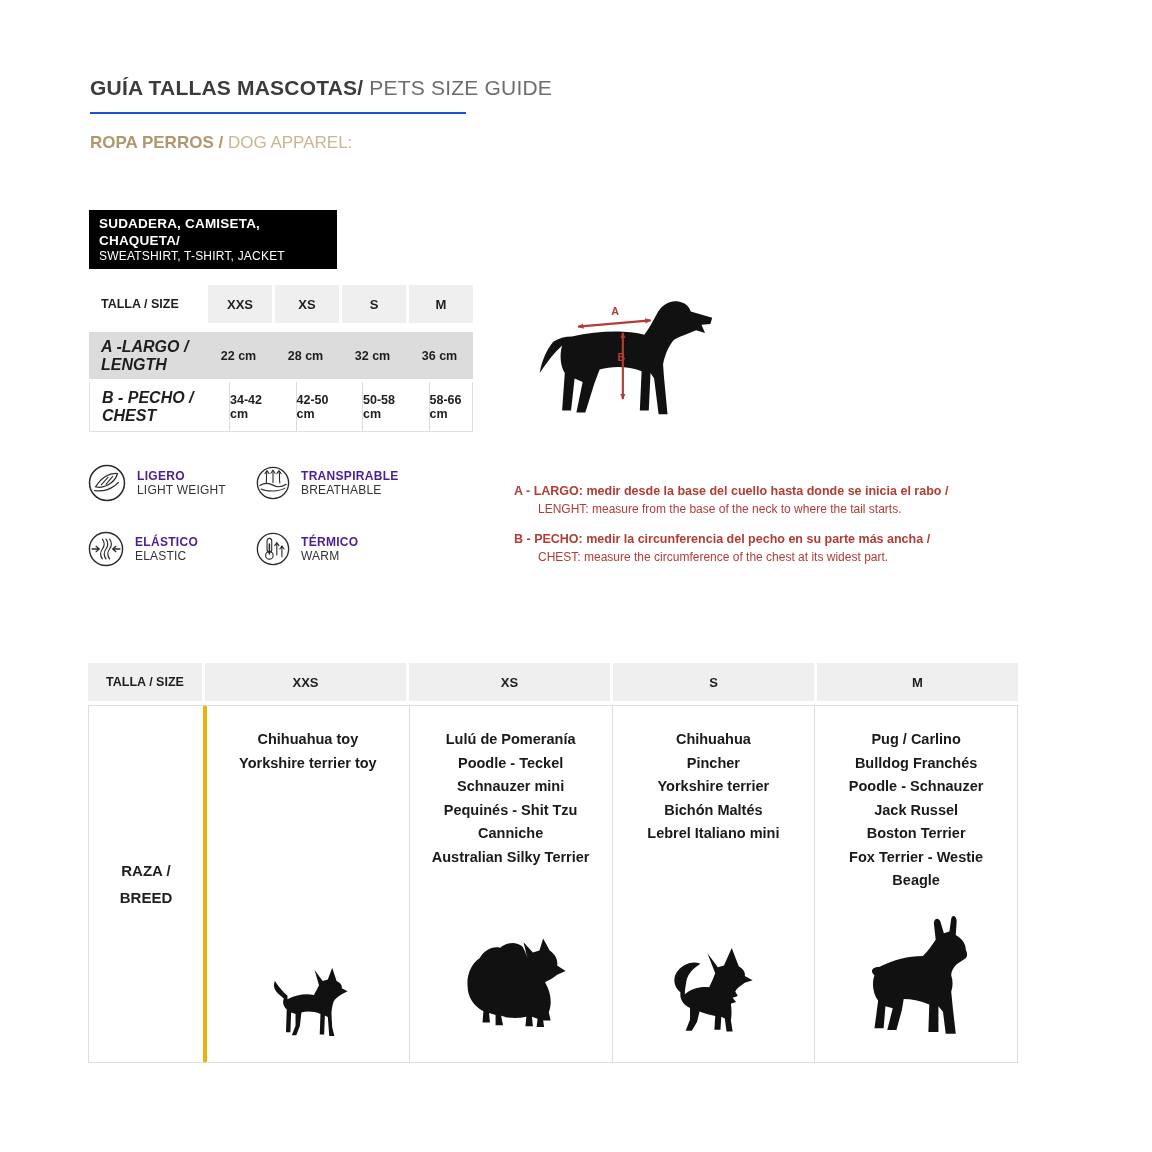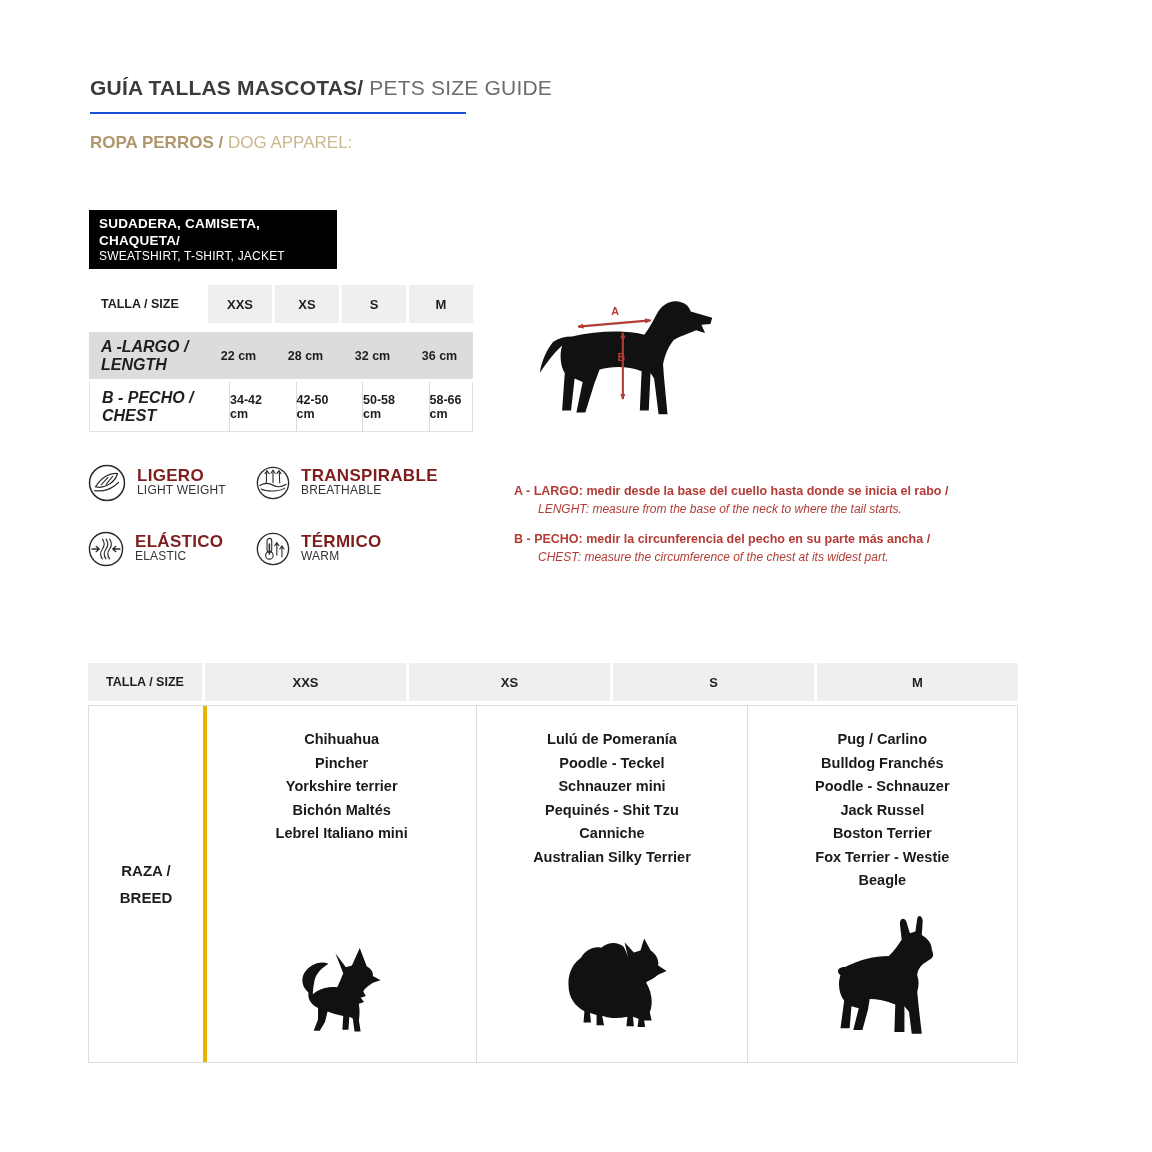--- a/index.html
+++ b/index.html
@@ -29,26 +29,26 @@
   .st-a .lbl,.st-b .lbl{width:116px;box-sizing:border-box;padding-left:12px;display:flex;align-items:center;
     font-size:16px;font-weight:bold;font-style:italic;}
   .st-a .cell,.st-b .cell{flex:1;display:flex;align-items:center;justify-content:center;font-size:12.5px;font-weight:bold;}
   .st-b .cell{border-left:1px solid #dcdcdc;}
   
   .fig{left:532px;top:290px;width:196px;height:134px;}
   
   .features{left:88px;top:464px;width:352px;display:grid;grid-template-columns:168px 184px;grid-row-gap:29px;}
   .feat{display:flex;align-items:center;}
   .feat .ic{width:38px;height:38px;margin-right:11px;flex:0 0 auto;}
-  .feat .t1{font-size:17px;font-weight:bold;color:#7f1d1d;letter-spacing:.3px;line-height:14px;}
+  .feat .t1{font-size:12px;font-weight:bold;color:#4c1d95;letter-spacing:.3px;line-height:14px;}
   .feat .t2{font-size:12px;color:#333;letter-spacing:.2px;line-height:14px;}
   
   .notes{left:514px;top:483px;width:445px;color:#b23c36;}
   .notes .nb{font-size:12.5px;font-weight:bold;line-height:16px;}
-  .notes .nr{font-size:12px;padding-left:24px;line-height:16px;margin-top:2px;font-style:italic;}
+  .notes .nr{font-size:12px;padding-left:24px;line-height:16px;margin-top:2px;}
   .notes .gap{margin-top:14px;}
   
   .btable{left:88px;top:663px;width:930px;}
   .bt-head{display:flex;height:38px;}
   .bt-head .lbl{width:114px;background:#efefef;display:flex;align-items:center;justify-content:center;
     font-size:12.5px;font-weight:bold;}
   .bt-head .cell{flex:1;margin-left:3px;background:#efefef;display:flex;align-items:center;justify-content:center;
     font-size:13px;font-weight:bold;}
   .bt-body{display:flex;margin-top:4px;height:358px;border:1px solid #ddd;box-sizing:border-box;}
   .bt-lbl{width:114px;border-right:4px solid #eab308;display:flex;flex-direction:column;align-items:center;
@@ -200,49 +200,62 @@
     <div class="cell">XS</div>
     <div class="cell">S</div>
     <div class="cell">M</div>
   </div>
   <div class="bt-body">
     <div class="bt-lbl">
       <span>RAZA /</span>
       <span>BREED</span>
     </div>
     <div class="bt-col">
-      <div class="breed-list">Chihuahua
-Pincher
-Yorkshire terrier
-Bichón Maltés
-Lebrel Italiano mini</div>
-      <div class="dog-slot">
-        <svg width="113" height="100" viewBox="0 0 130 115">
-          <path fill="#111" d="M32,60 C40,53 50,51 60,52 C63,46 65,41 67,36 L58,13 L70,29 L77,27 L86,7 L94,28
-            C99,31 102,35 101,39 L110,44 L101,47 C96,51 92,53 90,57 L93,62 L87,64 L91,69 L85,71
-            C86,78 86,84 85,90 L87,103 L80,103 L78,88 L74,86 L73,101 L66,101 L67,85
-            C60,84 54,82 49,80 L46,92 L40,102 L33,102 L38,89 L38,76 C30,72 26,66 27,58
-            C20,52 18,44 22,36 C28,26 40,21 50,25 C42,30 36,36 34,44 C33,50 32,55 32,60 Z"></path>
+      <div class="breed-list">Chihuahua toy
+Yorkshire terrier toy</div>
+      <div class="dog-slot">
+        <svg width="88" height="81" viewBox="0 0 120 110">
+          <path fill="#111" d="M32,52 C44,45 58,44 68,46 C71,41 73,37 75,33 L69,12 L80,27 L87,25 L93,9 L99,27
+            C104,29 107,33 106,37 L114,41 L106,45 C101,48 97,51 95,55 C93,61 92,67 92,72
+            L93,90 L96,102 L89,102 L87,76 L83,74 L82,100 L76,100 L77,72 C68,68 58,68 51,70
+            L49,88 L44,101 L38,101 L43,88 L43,72 L37,70 L36,97 L30,97 L31,66
+            C26,61 25,56 27,51 L19,44 C14,39 12,33 15,27 C19,34 25,41 32,47 Z"></path>
         </svg>
       </div>
     </div>
     <div class="bt-col">
       <div class="breed-list">Lulú de Pomeranía
 Poodle  -  Teckel
 Schnauzer mini
 Pequinés  -  Shit Tzu
 Canniche
 Australian Silky Terrier</div>
       <div class="dog-slot">
         <svg width="131" height="112" viewBox="0 0 140 120">
           <path fill="#111" d="M88,30 L84,13 L94,24 L101,22 L105,9 L112,22 C118,26 121,32 120,38 L129,44 L120,48
             C115,52 111,54 107,56 C113,66 115,78 111,88 L113,97 L105,97 L106,104 L98,104 L99,95
             L93,93 L94,103 L86,103 L87,93 C78,95 68,95 60,92 L62,102 L54,102 L54,91
             L47,89 L48,99 L40,99 L41,87 C31,82 24,72 24,60 C23,48 28,36 37,30
             C42,22 50,17 59,19 C66,13 76,12 83,18 C85,22 87,26 88,30 Z"></path>
+        </svg>
+      </div>
+    </div>
+    <div class="bt-col">
+      <div class="breed-list">Chihuahua
+Pincher
+Yorkshire terrier
+Bichón Maltés
+Lebrel Italiano mini</div>
+      <div class="dog-slot">
+        <svg width="113" height="100" viewBox="0 0 130 115">
+          <path fill="#111" d="M32,60 C40,53 50,51 60,52 C63,46 65,41 67,36 L58,13 L70,29 L77,27 L86,7 L94,28
+            C99,31 102,35 101,39 L110,44 L101,47 C96,51 92,53 90,57 L93,62 L87,64 L91,69 L85,71
+            C86,78 86,84 85,90 L87,103 L80,103 L78,88 L74,86 L73,101 L66,101 L67,85
+            C60,84 54,82 49,80 L46,92 L40,102 L33,102 L38,89 L38,76 C30,72 26,66 27,58
+            C20,52 18,44 22,36 C28,26 40,21 50,25 C42,30 36,36 34,44 C33,50 32,55 32,60 Z"></path>
         </svg>
       </div>
     </div>
     <div class="bt-col last">
       <div class="breed-list">Pug / Carlino
 Bulldog Franchés
 Poodle  -  Schnauzer
 Jack Russel
 Boston Terrier
 Fox Terrier  -  Westie

